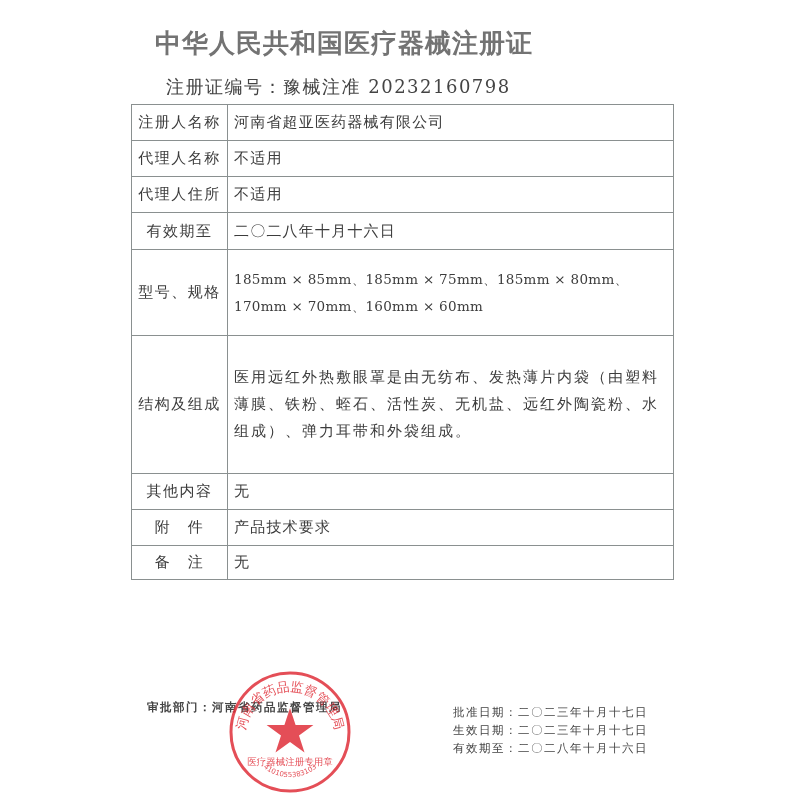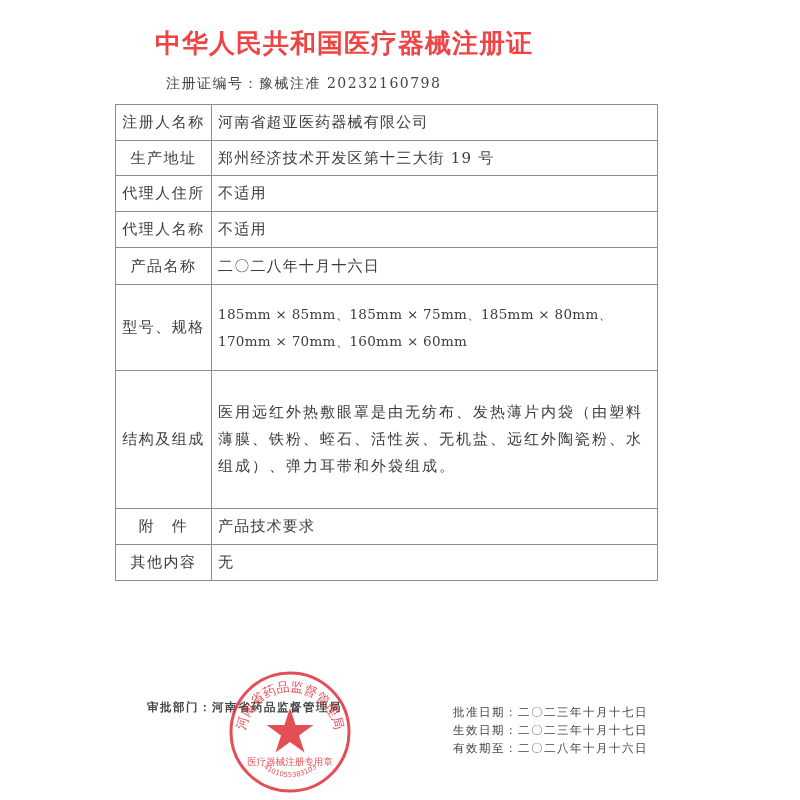--- a/index.html
+++ b/index.html
@@ -1,22 +1,22 @@
 <!DOCTYPE html>
 <html><head>
   <meta charset="utf-8">
   <style>
     html, body { margin:0; padding:0; background:#ffffff; }
     body { width:800px; height:800px; position:relative; overflow:hidden;
            font-family:"DejaVu Serif", "Liberation Serif", serif; color:#3a3a3a; }
     .title { position:absolute; left:0; top:26px; width:688px; text-align:center;
              font-family:"DejaVu Sans", "Liberation Sans", sans-serif; font-weight:bold;
-             font-size:26px; letter-spacing:1px; color:#ef4444; }
-    .regno { position:absolute; left:166px; top:75px; font-size:14px; letter-spacing:1.5px; color:#444; }
-    table.cert { position:absolute; left:115px; top:104px; width:543px; border-collapse:collapse;
+             font-size:26px; letter-spacing:1px; color:#737373; }
+    .regno { position:absolute; left:166px; top:75px; font-size:18px; letter-spacing:1.5px; color:#444; }
+    table.cert { position:absolute; left:131px; top:104px; width:543px; border-collapse:collapse;
                  table-layout:fixed; }
     table.cert td { border:1.5px solid #8a9090; font-size:15px; color:#3c3c3c; padding:0; }
     td.lab { width:95px; text-align:center; letter-spacing:1.5px; }
     td.val { padding-left:6px !important; padding-right:4px !important; letter-spacing:1.2px; line-height:31px; }
     td.val.multi { line-height:27px;margin-left:12px; }
     .foot { position:absolute; font-size:11.5px; letter-spacing:1.5px; color:#444; }
     .stamp { position:absolute; left:228px; top:670px; width:124px; height:124px; opacity:0.85; }
   </style>
 </head>
 <body>
@@ -26,50 +26,50 @@
 <div class="regno">
   <span>注册证编号：</span><span>豫械注准 20232160798</span>
 </div>
 
 <table class="cert">
   <tbody>
       <tr style="height:36px">
     <td class="lab">注册人名称</td>
     <td class="val">河南省超亚医药器械有限公司</td>
   </tr>
-  <tr style="height:35px">
-    <td class="lab">生产地址</td>
-    <td class="val">郑州经济技术开发区第十三大街 19 号</td>
+  <tr style="height:36px">
+    <td class="lab">代理人名称</td>
+    <td class="val">不适用</td>
   </tr>
   <tr style="height:36px">
     <td class="lab">代理人住所</td>
     <td class="val">不适用</td>
   </tr>
-  <tr style="height:36px">
-    <td class="lab">代理人名称</td>
-    <td class="val">不适用</td>
-  </tr>
   <tr style="height:37px">
-    <td class="lab">产品名称</td>
+    <td class="lab">有效期至</td>
     <td class="val">二〇二八年十月十六日</td>
   </tr>
   <tr style="height:86px">
     <td class="lab">型号、规格</td>
     <td class="val multi" style="font-size:13.5px;letter-spacing:0.3px">185mm × 85mm、185mm × 75mm、185mm × 80mm、170mm × 70mm、160mm × 60mm</td>
   </tr>
   <tr style="height:138px">
     <td class="lab">结构及组成</td>
     <td class="val multi" style="letter-spacing:2px">医用远红外热敷眼罩是由无纺布、发热薄片内袋（由塑料薄膜、铁粉、蛭石、活性炭、无机盐、远红外陶瓷粉、水组成）、弹力耳带和外袋组成。</td>
   </tr>
   <tr style="height:36px">
+    <td class="lab">其他内容</td>
+    <td class="val">无</td>
+  </tr>
+  <tr style="height:36px">
     <td class="lab">附　件</td>
     <td class="val">产品技术要求</td>
   </tr>
-  <tr style="height:36px">
-    <td class="lab">其他内容</td>
+  <tr style="height:34px">
+    <td class="lab">备　注</td>
     <td class="val">无</td>
   </tr>
 </tbody>
   </table>
 
 <div class="foot" style="left:147px; top:700px;font-weight:bold;">
   <span>审批部门：</span><span>河南省药品监督管理局</span>
 </div>
 
 <div class="foot" style="left:453px; top:705px;">

